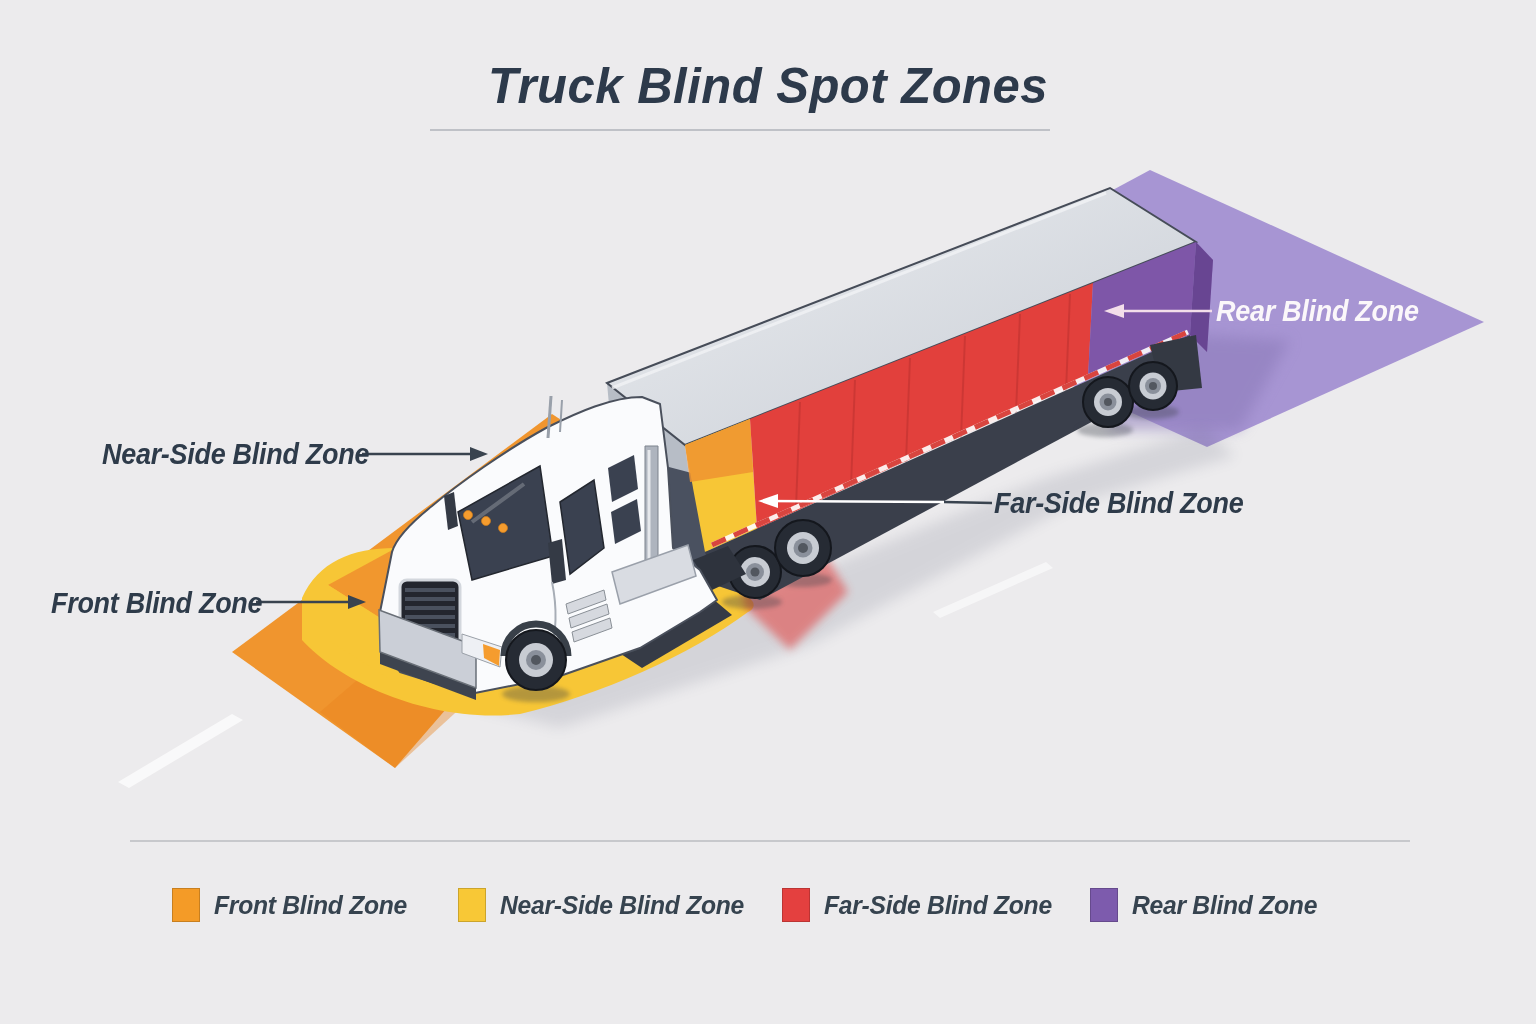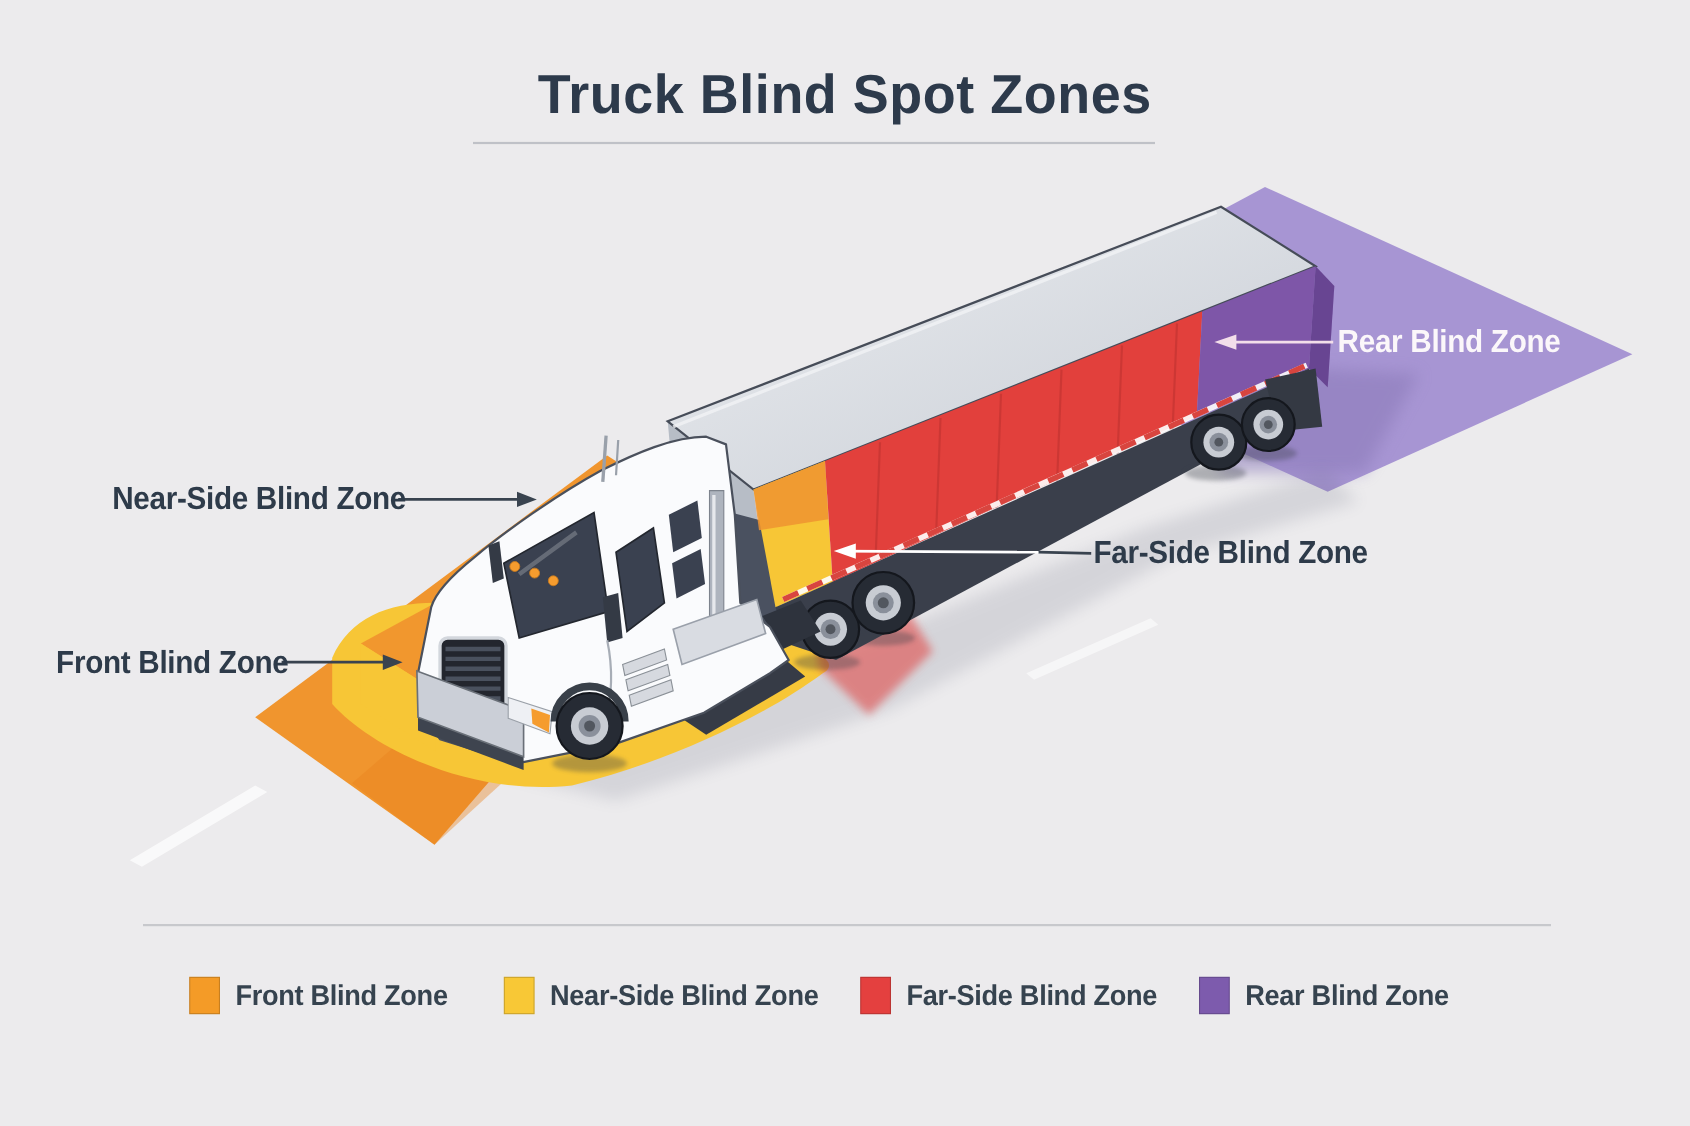--- a/index.html
+++ b/index.html
@@ -1,21 +1,21 @@
 <!DOCTYPE html>
 <html><head>
 <meta charset="utf-8">
 <style>
   html,body{margin:0;padding:0;}
   body{
     width:1536px;height:1024px;overflow:hidden;position:relative;
     background:#ECEBED;
     font-family:"Liberation Sans", sans-serif;
   }
-  .stage{position:absolute;inset:0;}
+  .stage{position:absolute;inset:0;font-style:italic;}
   svg{position:absolute;left:0;top:0;}
   .page-title{
     position:absolute;left:0;top:58px;width:100%;text-align:center;
     font-size:49px;font-weight:bold;letter-spacing:.5px;
     transform:scaleY(1.02);
   }
   .title-underline{
     position:absolute;left:430px;top:129px;width:620px;height:2px;background:#BFC1C7;
   }
   .zone-label{

